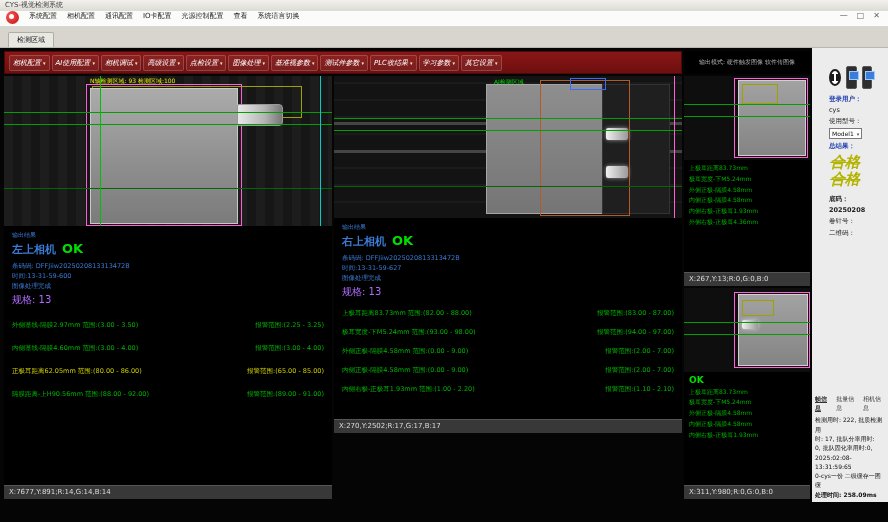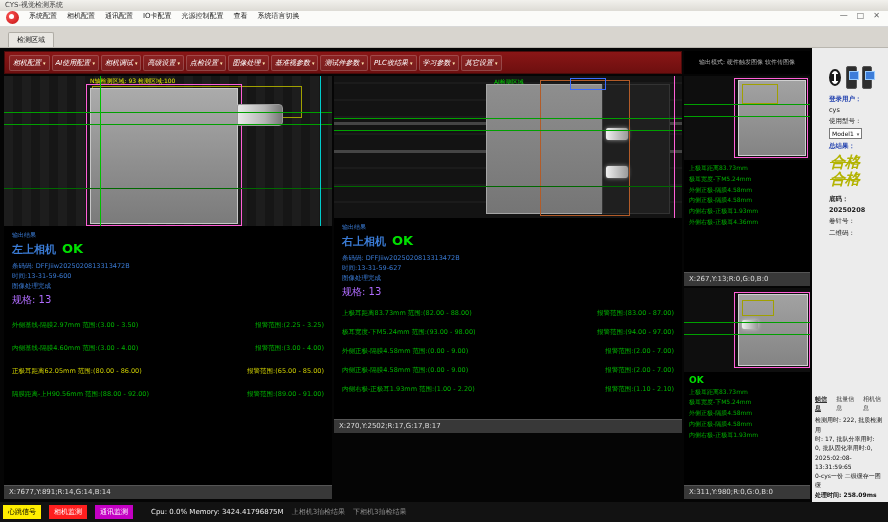--- a/index.html
+++ b/index.html
@@ -369,22 +369,14 @@
         <div class="sl">时: 17, 批队分率用时:</div>
         <div class="sl">0, 批队固化率用时:0,</div>
         <div class="sl">2025:02:08-13:31:59:65</div>
         <div class="sl">0-cys一份 二级缓存一图缓</div>
         <div class="sl bold">处理时间: 258.09ms</div>
       </div>
     </div>
 
   </div>
 
-  <div class="bottombar">
-    <span class="chip chip-heart">心跳信号</span>
-    <span class="chip chip-cam">相机监测</span>
-    <span class="chip chip-comm">通讯监测</span>
-    <span class="cputext">Cpu: 0.0% Memory: 3424.41796875M</span>
-    <span class="restext">上相机3拍检结果</span>
-    <span class="restext">下相机3拍检结果</span>
-  </div>
 
 </div>
 
 </body></html>

